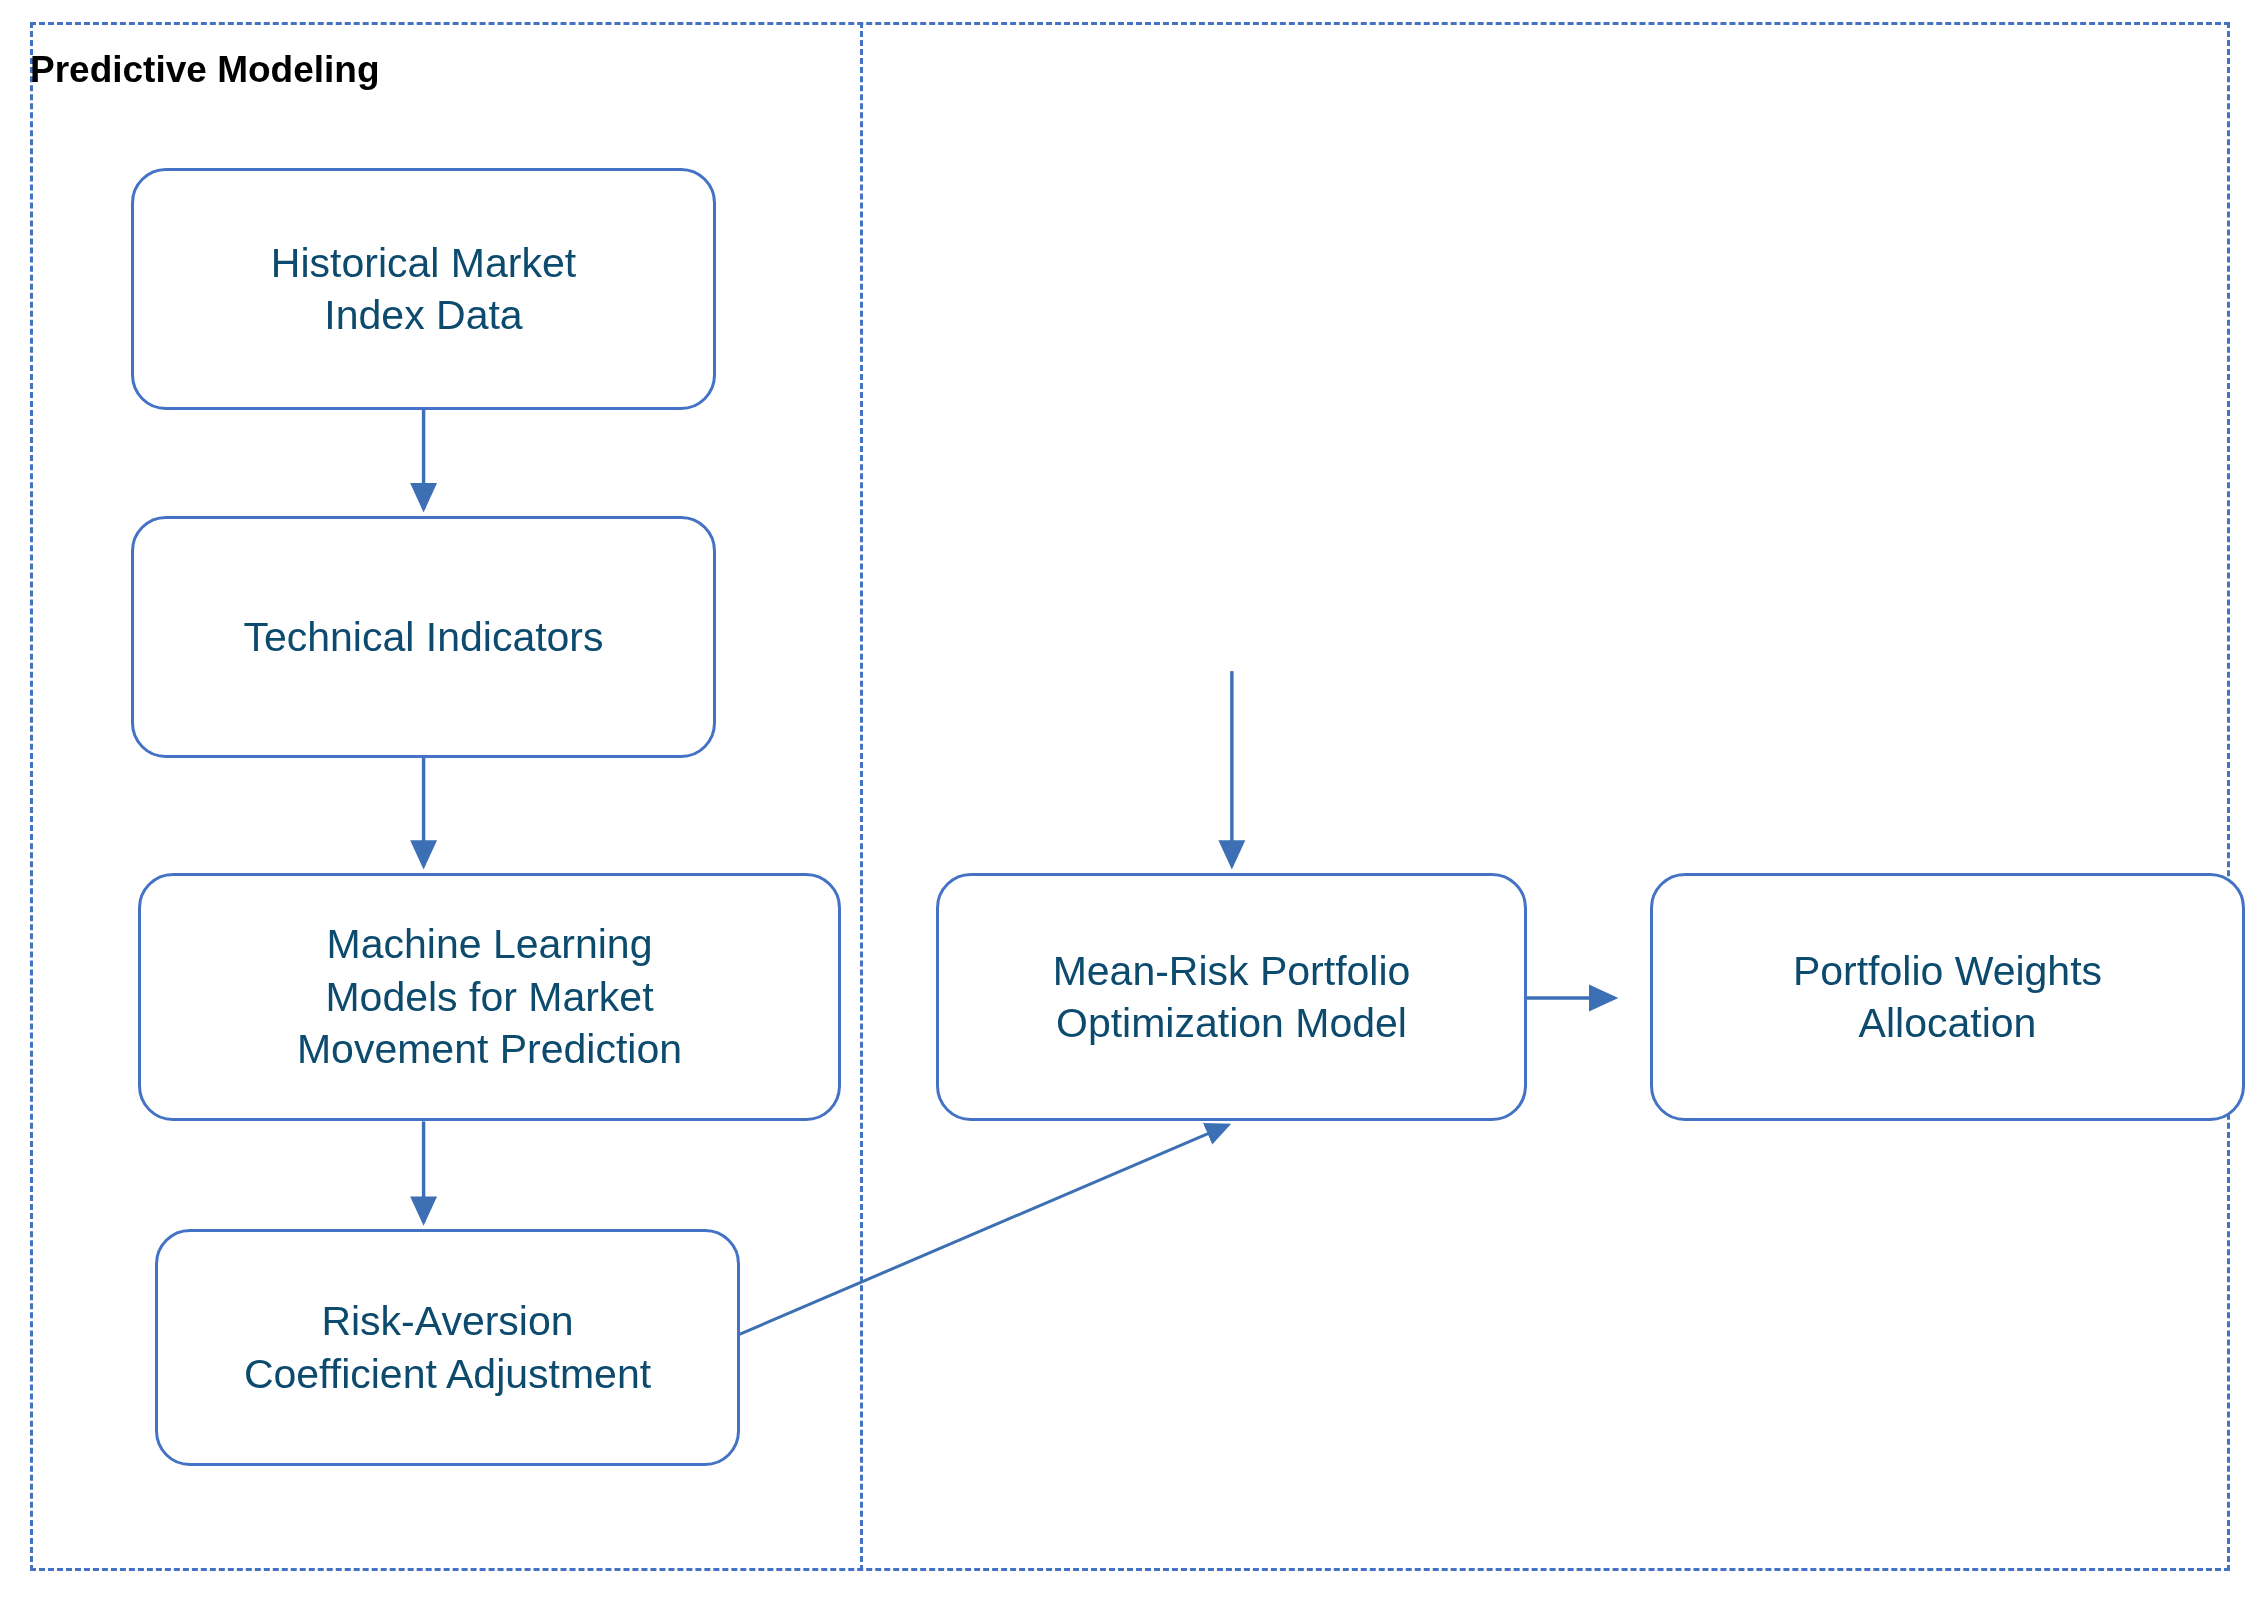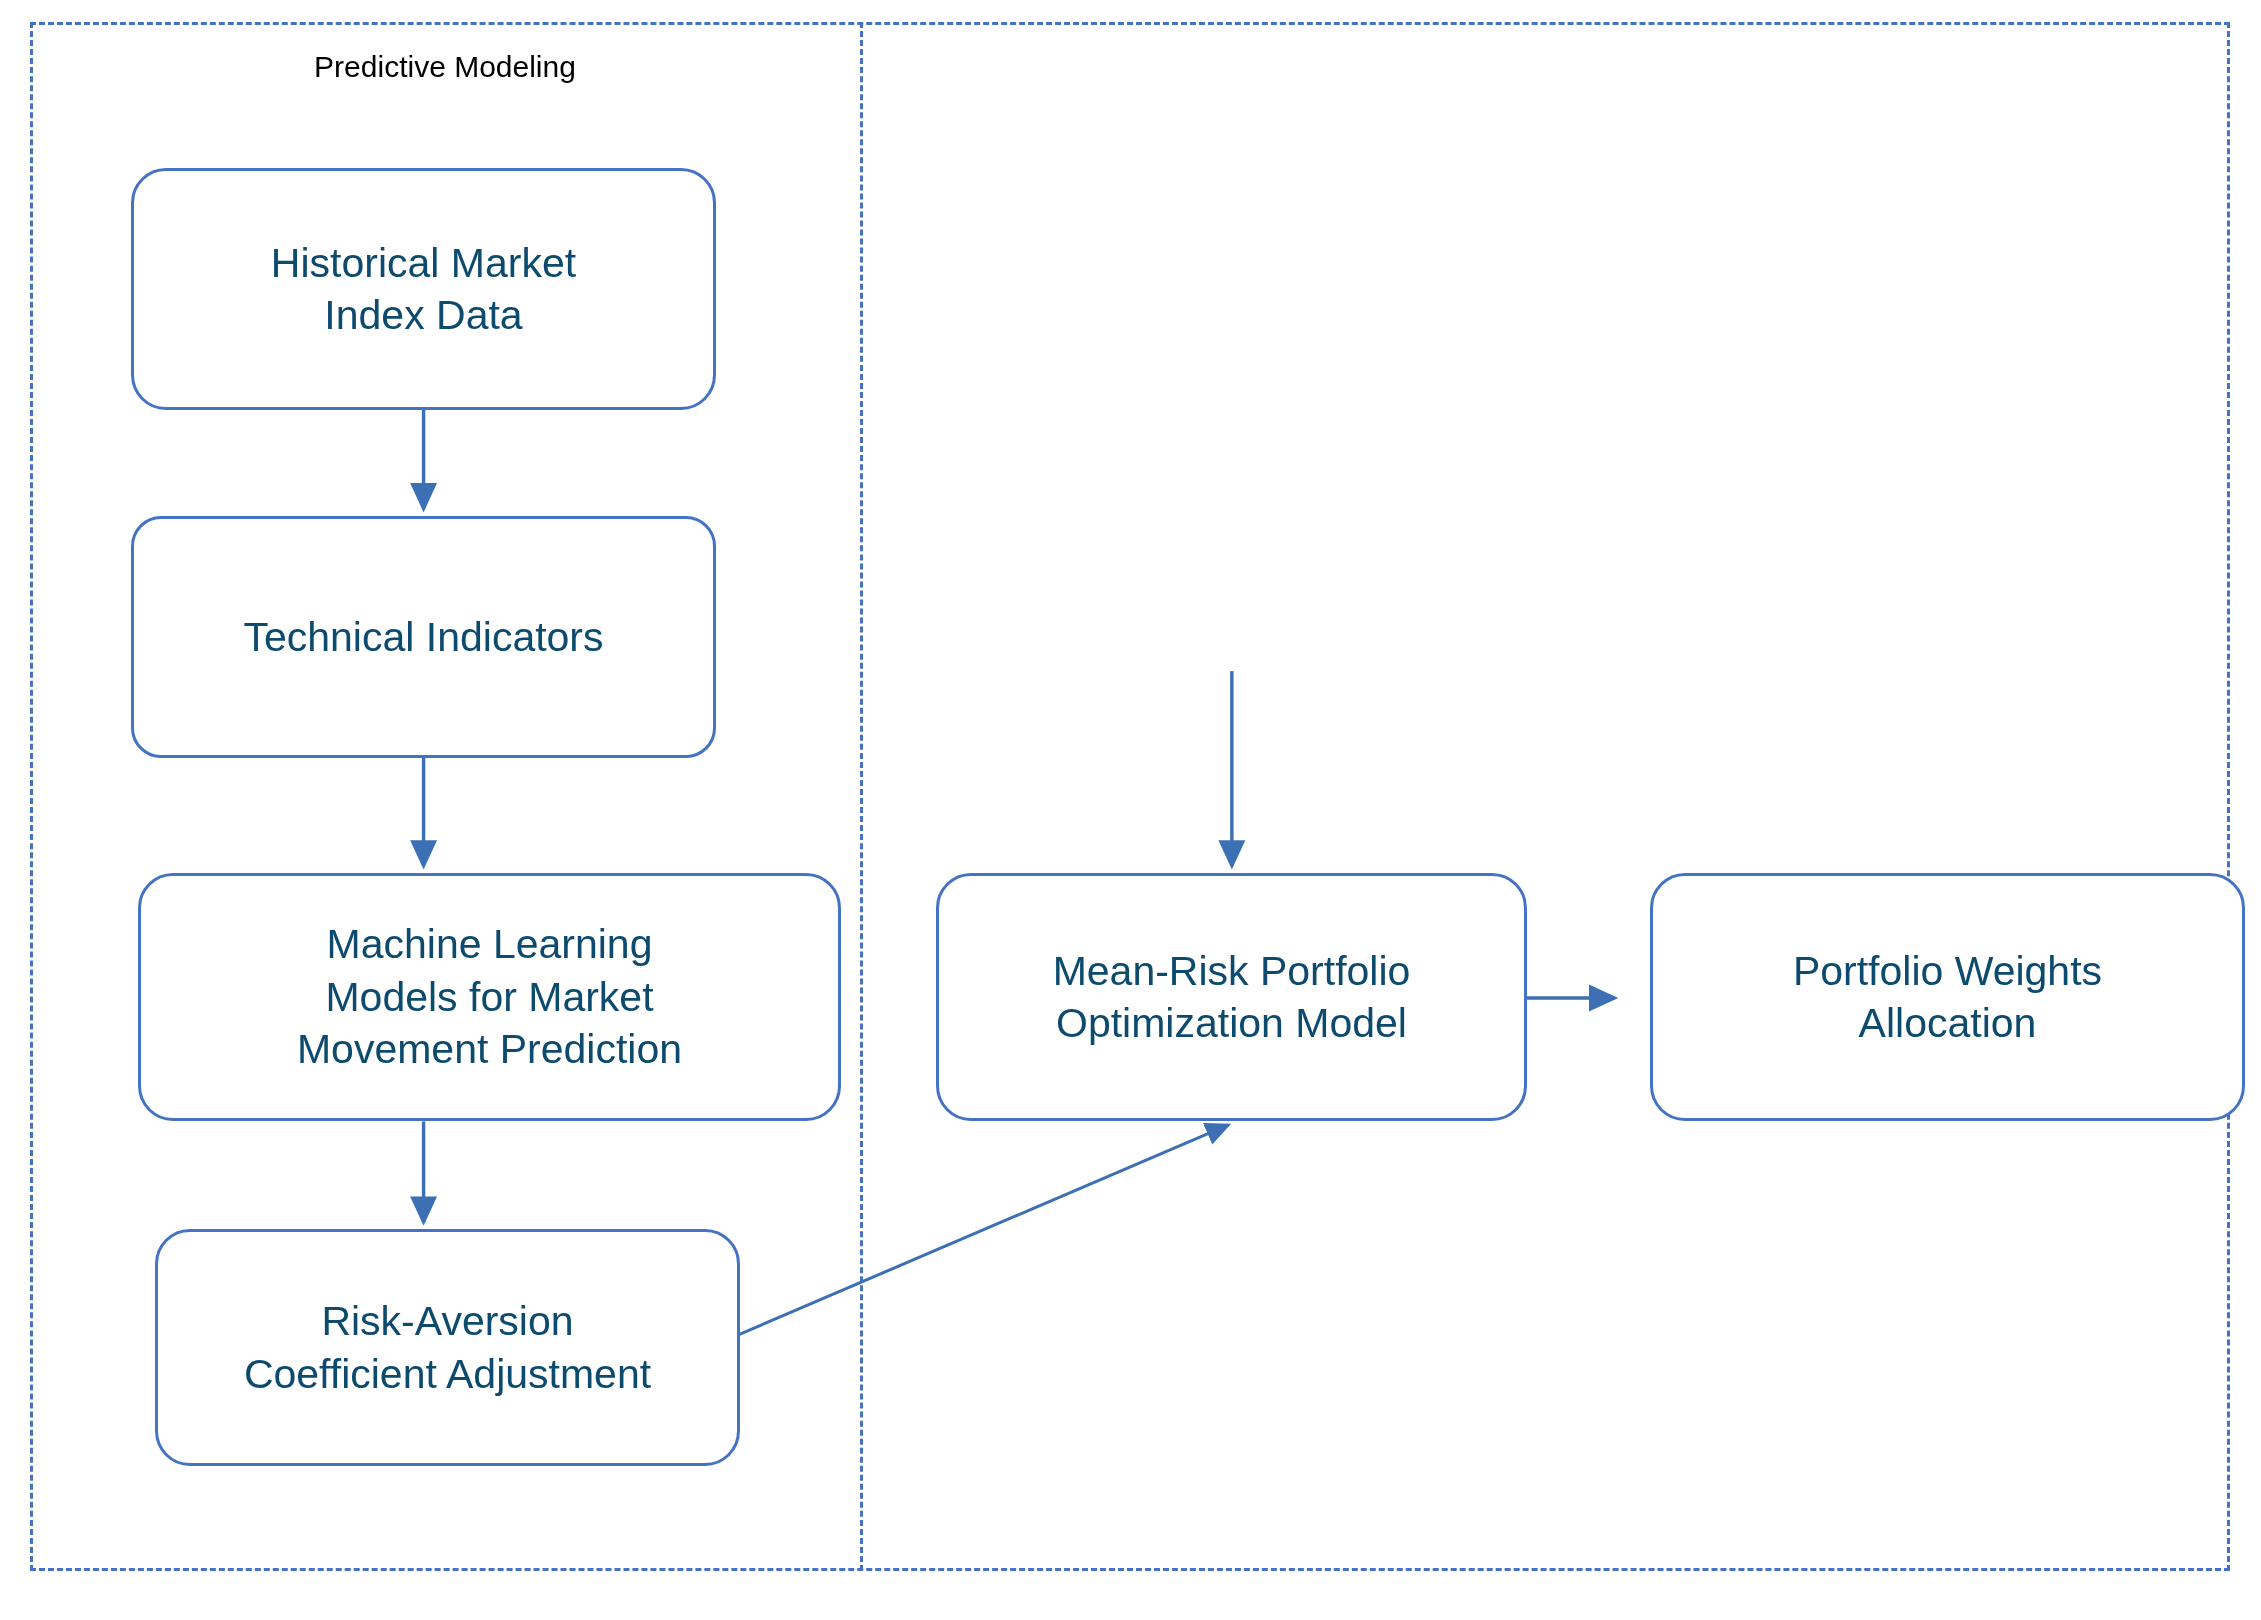--- a/index.html
+++ b/index.html
@@ -30,24 +30,24 @@
     position: absolute;
     left: 860px;
     top: 21.6px;
     width: 0px;
     height: 1549px;
     border-left: 3.5px dashed #4472C4;
     box-sizing: border-box;
   }
   .lane-title {
     position: absolute;
-    text-align: center;
+    text-align: left;
     color: #000000;
-    font-size: 30px;
-    font-weight: 400;
+    font-size: 37px;
+    font-weight: 700;
     line-height: 1.1;
     white-space: nowrap;
   }
   #lane-title-left {
     left: 30px;
     top: 50px;
     width: 830px;
   }
   #lane-title-right {
     left: 864px;
@@ -121,21 +121,21 @@
         <line x1="824" y1="1561" x2="1424" y2="1304" stroke="#3C6FB4" stroke-width="3.5" marker-end="url(#arrowhead)"></line>
       </g>
     </svg>
   </div>
 
   <div class="node" style="left:131px; top:168px; width:585px; height:242px;">
     <span class="node-label">Historical Market
 Index Data</span>
   </div>
 
-  <div class="node" style="left:131px; top:516px; width:585px; height:242px;border-radius:30px;">
+  <div class="node" style="left:131px; top:516px; width:585px; height:242px;">
     <span class="node-label">Technical Indicators</span>
   </div>
 
   <div class="node" style="left:138px; top:873px; width:703px; height:248px;">
     <span class="node-label">Machine Learning
 Models for Market
 Movement Prediction</span>
   </div>
 
   <div class="node" style="left:131px; top:1229px; width:585px; height:237px;margin-left:24px;">

